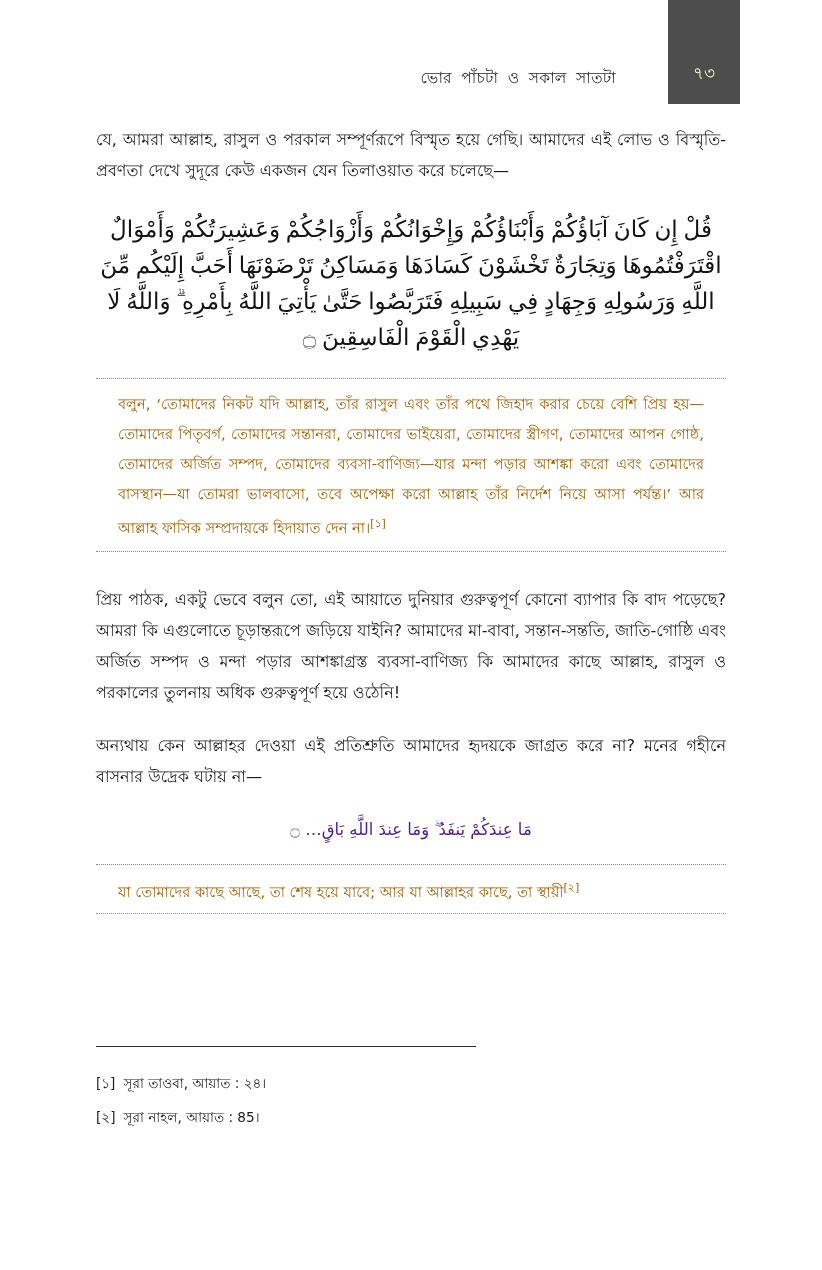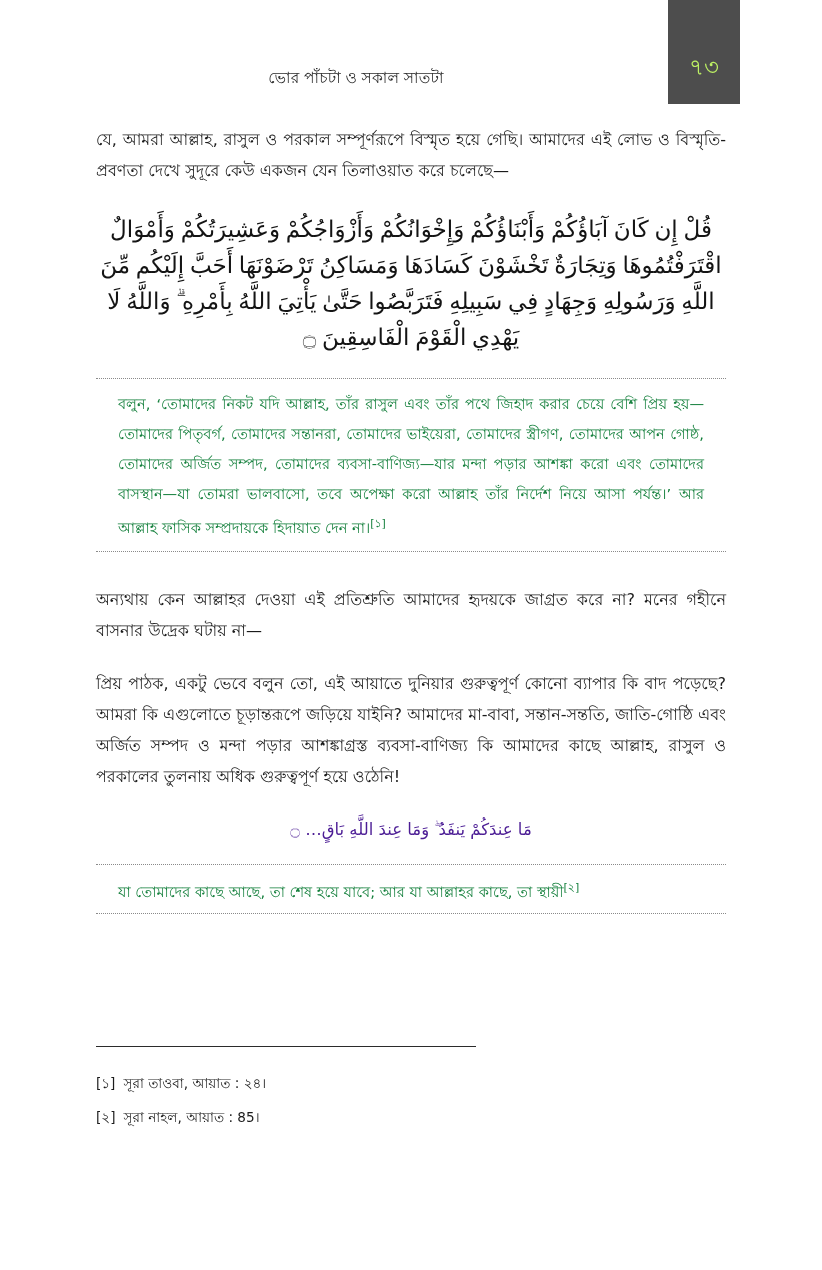--- a/index.html
+++ b/index.html
@@ -28,43 +28,43 @@
     top: 52px;
     left: 96px;
     right: 96px;
     height: 60px;
   }
   .running-head {
     position: absolute;
     left: 0;
     right: 110px;
     top: 14px;
-    text-align: center;
-    font-family: Liberation Sans, sans-serif;
+    text-align: right;
+    font-family: Liberation Mono, monospace;
     font-size: 15.5px;
     letter-spacing: 0.2px;
     color: #2a2a2a;
   }
   .page-number-box {
     position: absolute;
     right: -14px;
     top: -52px;
     width: 72px;
     height: 104px;
     background: #4d4d4d;
     display: flex;
     align-items: flex-end;
     justify-content: center;
     padding-bottom: 16px;
     box-sizing: border-box;
   }
   .page-number {
-    color: #bef264;
+    color: #fef9c3;
     font-family: Liberation Mono, monospace;
-    font-size: 23px;
+    font-size: 17px;
   }
 
   
   .content {
     position: absolute;
     top: 124px;
     left: 96px;
     width: 630px;
   }
 
@@ -104,21 +104,21 @@
     border-top: 1px dotted #8a8a8a;
     border-bottom: 1px dotted #8a8a8a;
     box-sizing: border-box;
   }
   .translation p {
     font-family: "DejaVu Sans", sans-serif;
     font-size: 14.6px;
     line-height: 30px;
     text-align: justify;
     margin: 0;
-    color: #15803d;
+    color: #a16207;
   }
   .translation.single p {
     text-align: left;
   }
   .translation.single {
     padding-top: 8px;
     padding-bottom: 6px;
   }
   .ref {
     font-size: 11px;
@@ -166,23 +166,23 @@
     <p class="bn">যে, আমরা আল্লাহ, রাসুল ও পরকাল সম্পূর্ণরূপে বিস্মৃত হয়ে গেছি। আমাদের এই লোভ ও বিস্মৃতি-প্রবণতা দেখে সুদূরে কেউ একজন যেন তিলাওয়াত করে চলেছে—</p>
 
     <div class="arabic-block">قُلْ إِن كَانَ آبَاؤُكُمْ وَأَبْنَاؤُكُمْ وَإِخْوَانُكُمْ وَأَزْوَاجُكُمْ وَعَشِيرَتُكُمْ وَأَمْوَالٌ اقْتَرَفْتُمُوهَا وَتِجَارَةٌ تَخْشَوْنَ كَسَادَهَا وَمَسَاكِنُ تَرْضَوْنَهَا أَحَبَّ إِلَيْكُم مِّنَ اللَّهِ وَرَسُولِهِ وَجِهَادٍ فِي سَبِيلِهِ فَتَرَبَّصُوا حَتَّىٰ يَأْتِيَ اللَّهُ بِأَمْرِهِ ۗ وَاللَّهُ لَا يَهْدِي الْقَوْمَ الْفَاسِقِينَ ۝</div>
 
     <div class="translation">
       <p><span>বলুন, ‘তোমাদের নিকট যদি আল্লাহ, তাঁর রাসুল এবং তাঁর পথে জিহাদ করার চেয়ে বেশি প্রিয় হয়—তোমাদের পিতৃবর্গ, তোমাদের সন্তানরা, তোমাদের ভাইয়েরা, তোমাদের স্ত্রীগণ, তোমাদের আপন গোষ্ঠ, তোমাদের অর্জিত সম্পদ, তোমাদের ব্যবসা-বাণিজ্য—যার মন্দা পড়ার আশঙ্কা করো এবং তোমাদের বাসস্থান—যা তোমরা ভালবাসো, তবে অপেক্ষা করো আল্লাহ তাঁর নির্দেশ নিয়ে আসা পর্যন্ত।’ আর আল্লাহ ফাসিক সম্প্রদায়কে হিদায়াত দেন না।</span><span class="ref">[১]</span></p>
     </div>
 
     <div class="spacer-sm"></div>
 
+    <p class="bn">প্রিয় পাঠক, একটু ভেবে বলুন তো, এই আয়াতে দুনিয়ার গুরুত্বপূর্ণ কোনো ব্যাপার কি বাদ পড়েছে? আমরা কি এগুলোতে চূড়ান্তরূপে জড়িয়ে যাইনি? আমাদের মা-বাবা, সন্তান-সন্ততি, জাতি-গোষ্ঠি এবং অর্জিত সম্পদ ও মন্দা পড়ার আশঙ্কাগ্রস্ত ব্যবসা-বাণিজ্য কি আমাদের কাছে আল্লাহ, রাসুল ও পরকালের তুলনায় অধিক গুরুত্বপূর্ণ হয়ে ওঠেনি!</p>
+
     <p class="bn">অন্যথায় কেন আল্লাহর দেওয়া এই প্রতিশ্রুতি আমাদের হৃদয়কে জাগ্রত করে না? মনের গহীনে বাসনার উদ্রেক ঘটায় না—</p>
-
-    <p class="bn">প্রিয় পাঠক, একটু ভেবে বলুন তো, এই আয়াতে দুনিয়ার গুরুত্বপূর্ণ কোনো ব্যাপার কি বাদ পড়েছে? আমরা কি এগুলোতে চূড়ান্তরূপে জড়িয়ে যাইনি? আমাদের মা-বাবা, সন্তান-সন্ততি, জাতি-গোষ্ঠি এবং অর্জিত সম্পদ ও মন্দা পড়ার আশঙ্কাগ্রস্ত ব্যবসা-বাণিজ্য কি আমাদের কাছে আল্লাহ, রাসুল ও পরকালের তুলনায় অধিক গুরুত্বপূর্ণ হয়ে ওঠেনি!</p>
 
     <div class="arabic-small">مَا عِندَكُمْ يَنفَدُ ۖ وَمَا عِندَ اللَّهِ بَاقٍ… ۝</div>
 
     <div class="translation single">
       <p><span>যা তোমাদের কাছে আছে, তা শেষ হয়ে যাবে; আর যা আল্লাহর কাছে, তা স্থায়ী</span><span class="ref">[২]</span></p>
     </div>
 
   </div>
 
   <div class="footnotes">

